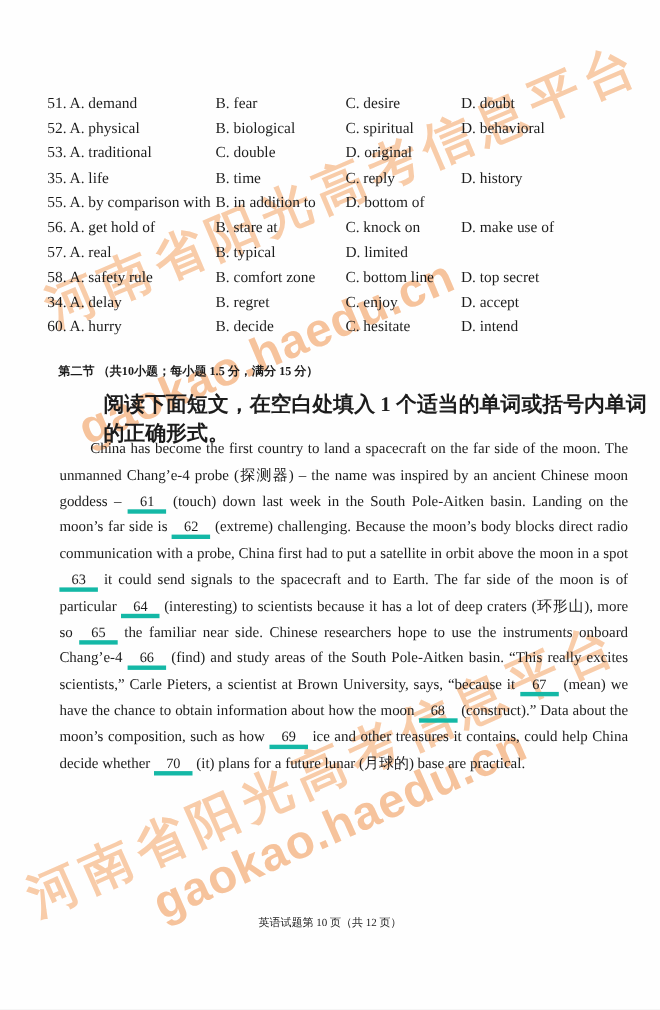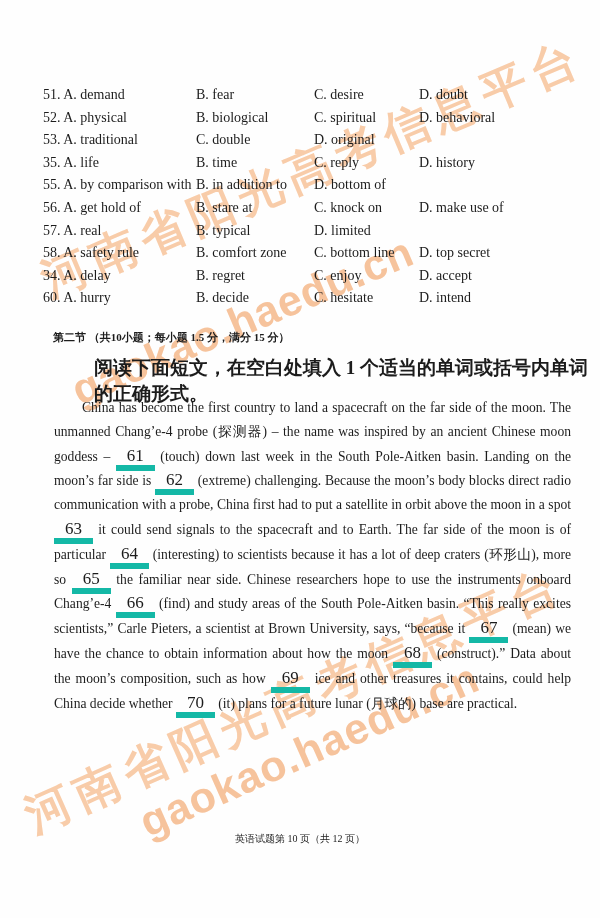--- a/index.html
+++ b/index.html
@@ -21,21 +21,21 @@
   .q-row{display:grid;grid-template-columns:153px 118px 105px auto;height:22.6px;line-height:22.6px;}
   .q-cell{white-space:nowrap;overflow:visible;}
   
   .section-heading{position:absolute;left:53px;top:330px;font-size:11px;font-weight:bold;}
   .section-instruction{position:absolute;left:66px;top:355px;font-size:19px;font-weight:700;padding-left:28px;}
   
   .passage{
     position:absolute;left:54px;top:396px;width:517px;margin:0;
     font-size:13.6px;line-height:23.8px;text-align:justify;text-indent:28px;
   }
-  .blank{border-bottom:6px solid #14b8a6;padding:0 11px;font-size:17px;margin-top:29px;}
+  .blank{border-bottom:4px solid #14b8a6;padding:0 11px;font-size:13px;margin-top:29px;}
   
   .footer{position:absolute;left:0;top:832px;width:100%;text-align:center;font-size:10px;}
 </style>
 </head>
 <body>
 
 <div class="page">
 
   <div class="wm-line wm-cn" id="wm1-cn">河南省阳光高考信息平台</div>
   <div class="wm-line wm-en" id="wm1-en">gaokao.haedu.cn</div>

